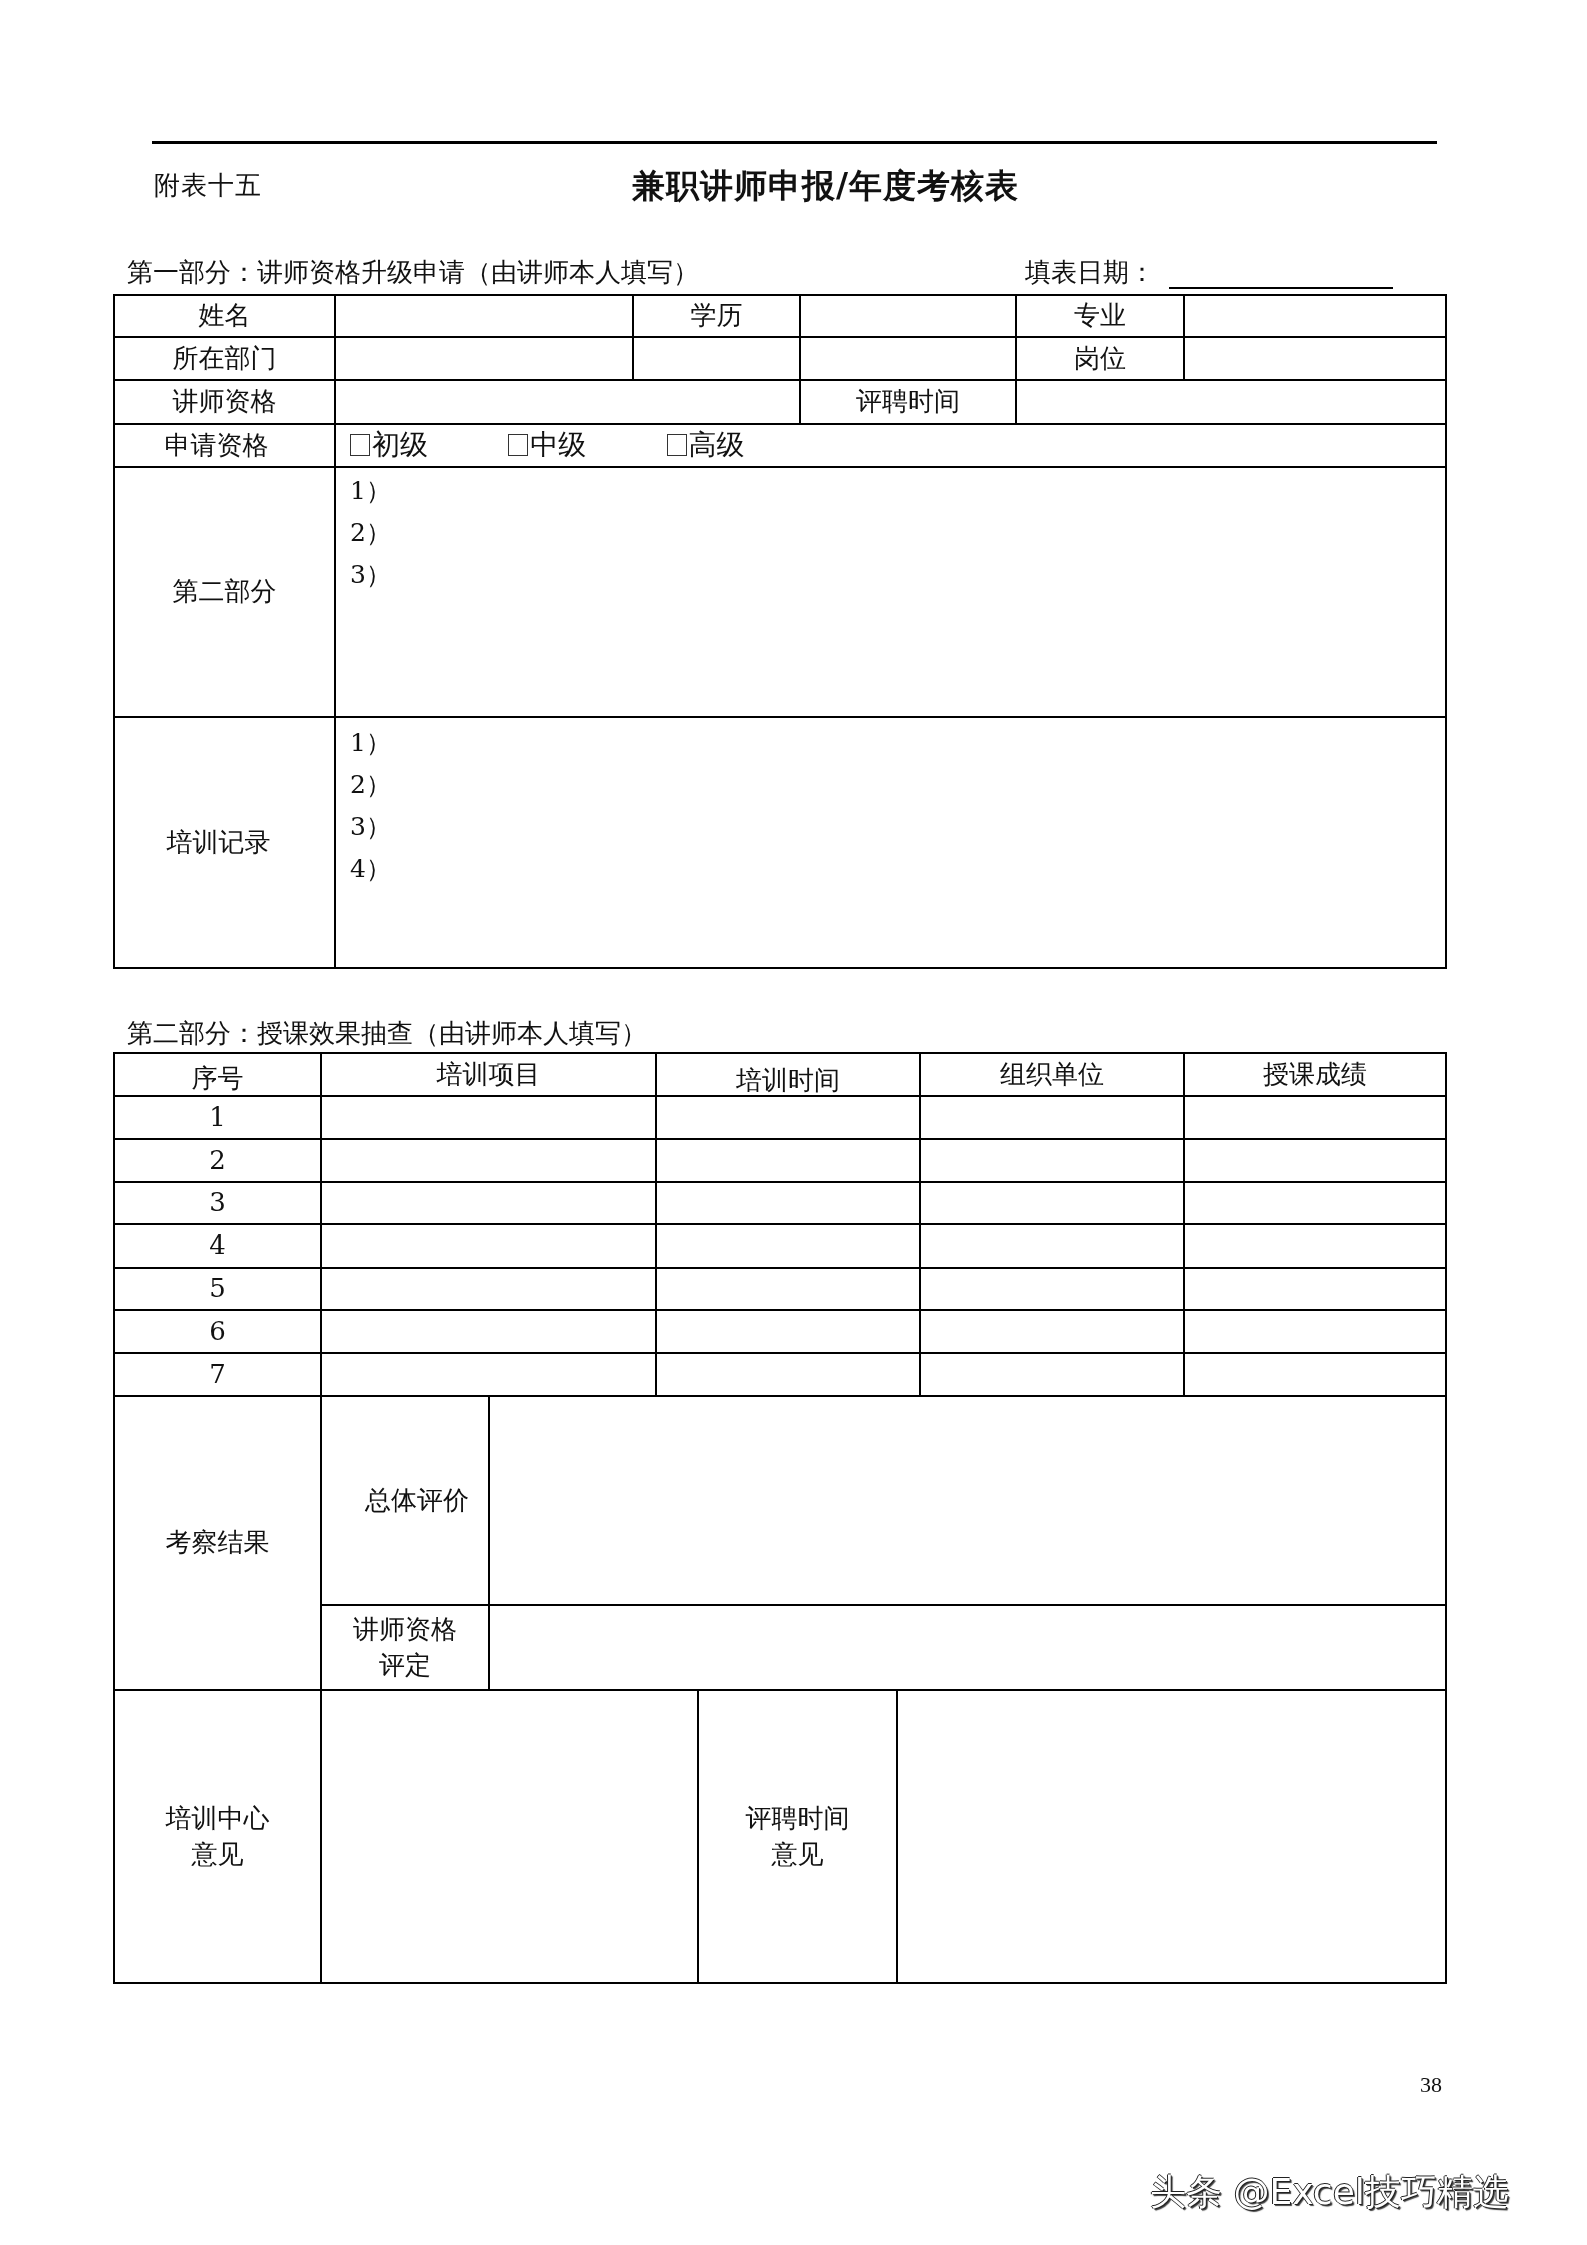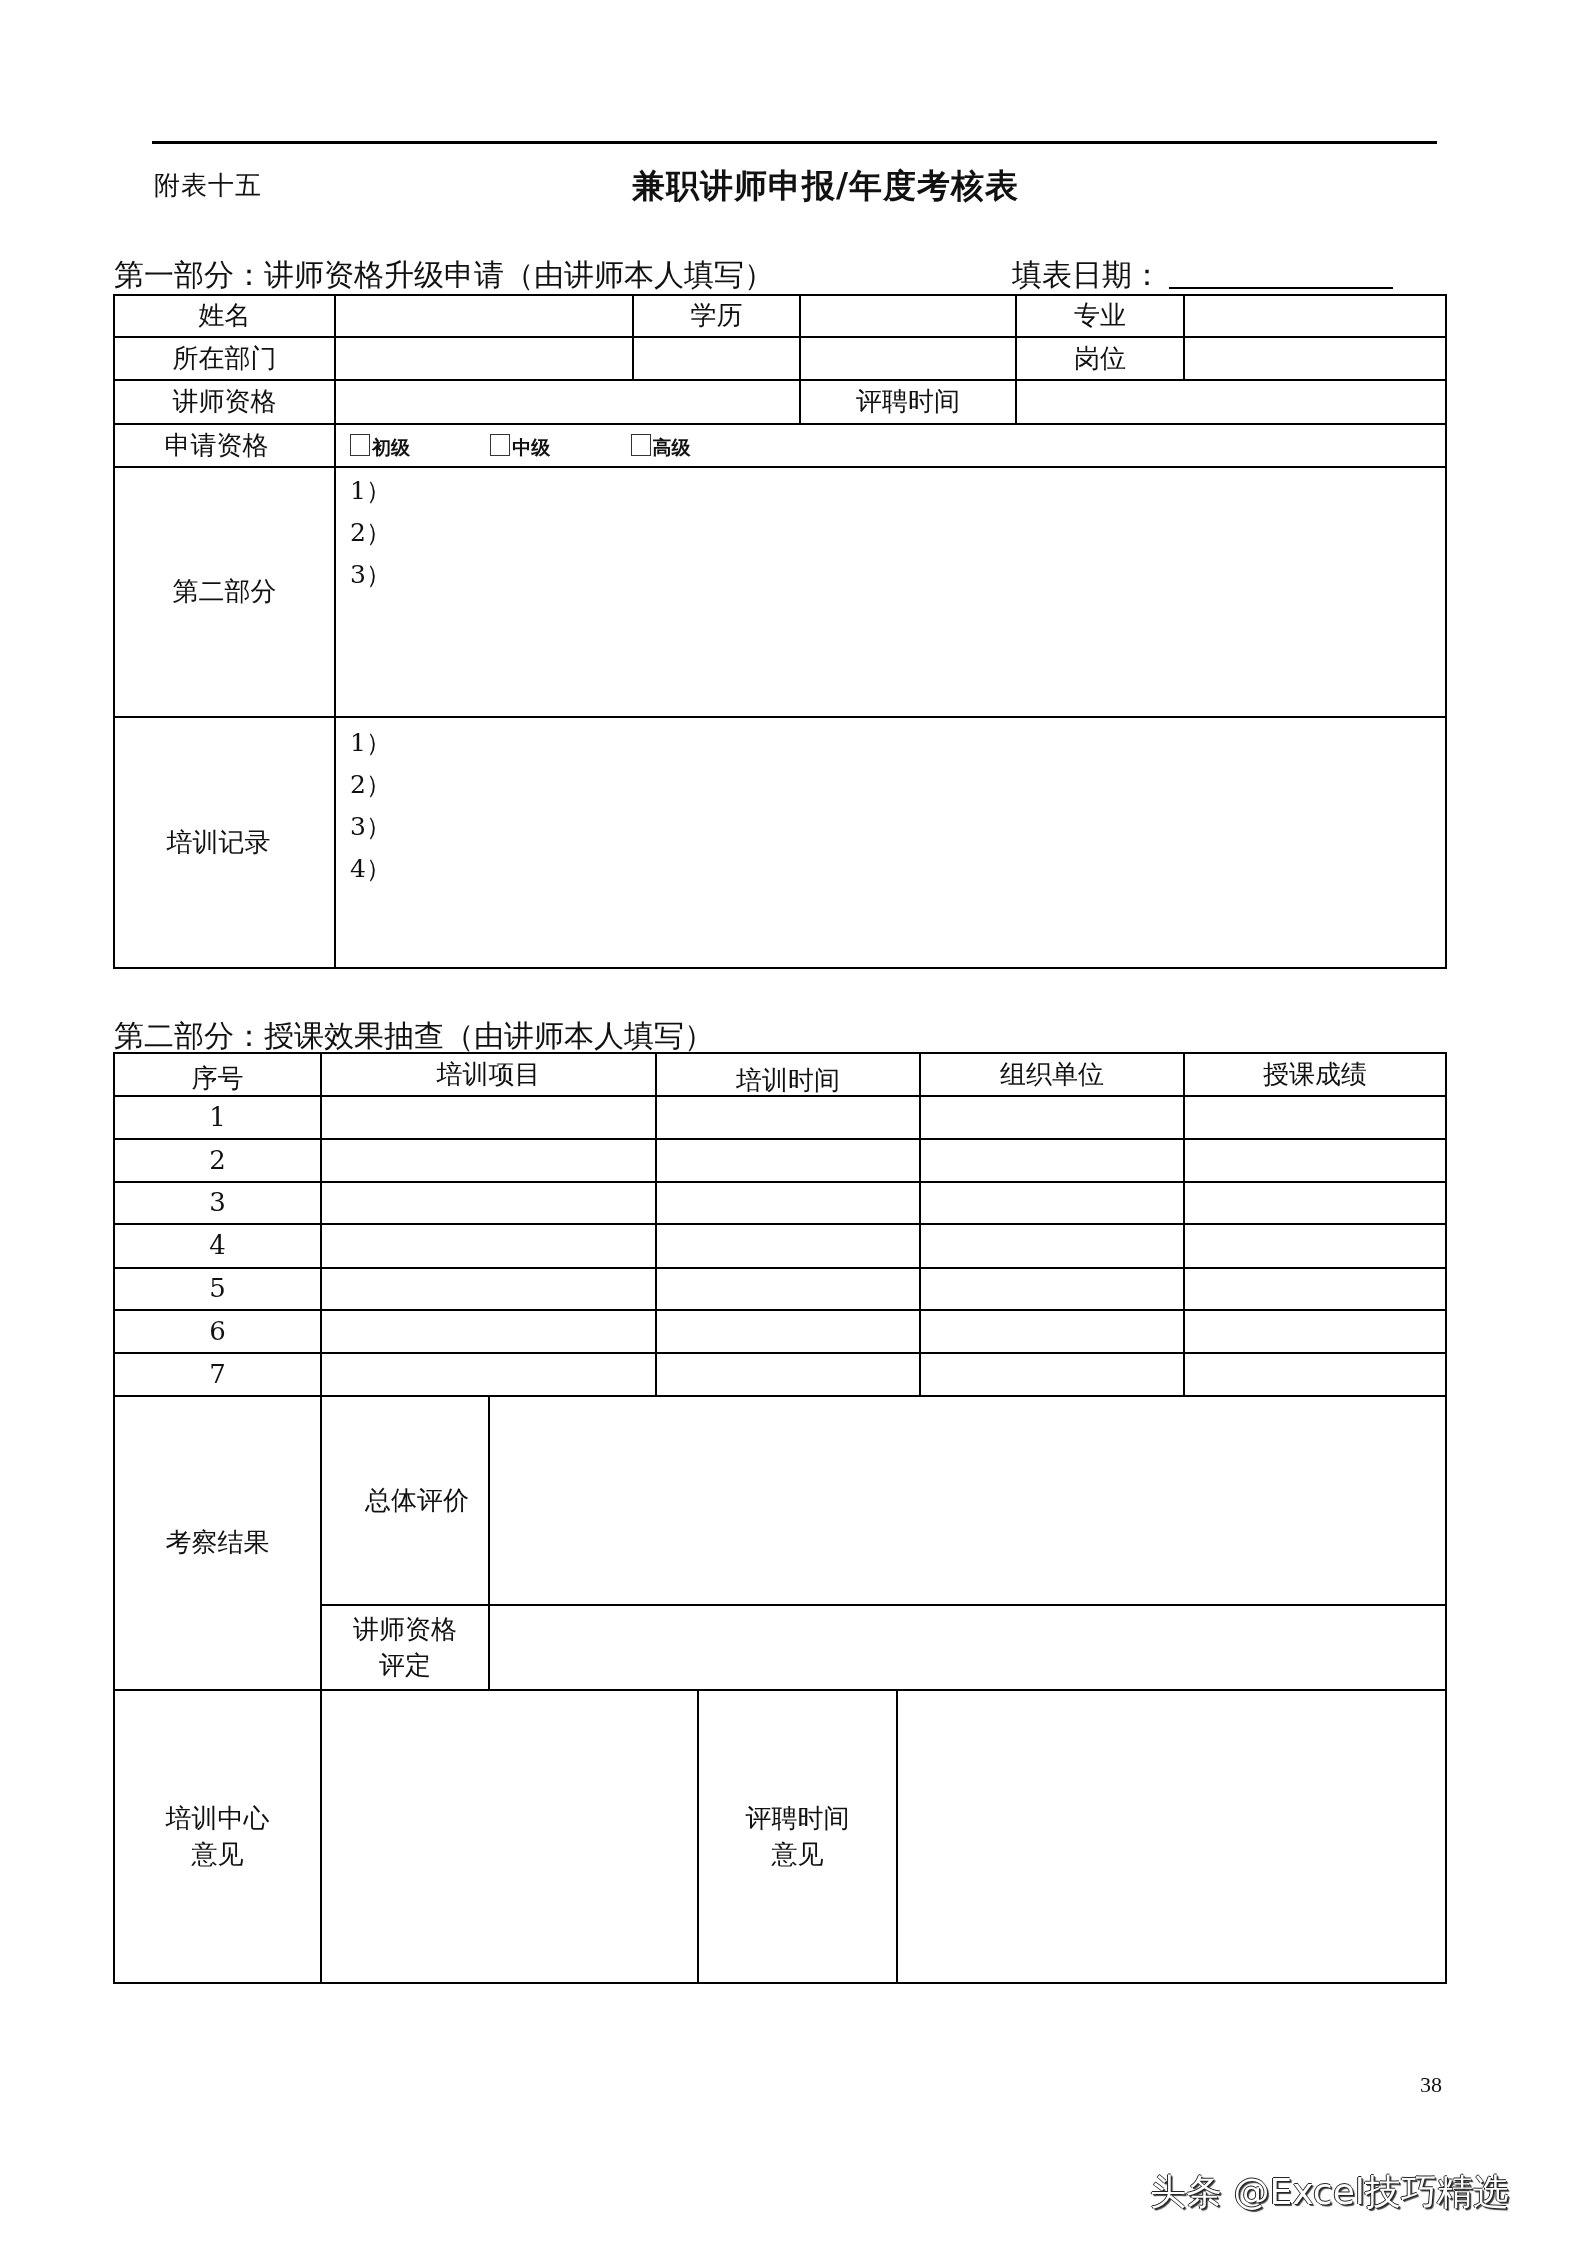--- a/index.html
+++ b/index.html
@@ -4,28 +4,28 @@
 <style>
   html, body { margin: 0; padding: 0; background: #ffffff; }
   body {
     width: 1587px; height: 2245px; position: relative; overflow: hidden;
     font-family: "DejaVu Serif", "Liberation Serif", serif; color: #111;
   }
   .abs { position: absolute; }
   .top-rule { left: 152px; top: 141px; width: 1285px; height: 3px; background: #000; }
   .appendix { left: 154px; top: 168px; font-size: 26px; letter-spacing: 1px; }
   .title { left: 632px; top: 164px; font-size: 33px; font-weight: bold; letter-spacing: 1px; }
-  .section-label { font-size: 30px; white-space: nowrap; }
+  .section-label { font-size: 26px; white-space: nowrap; margin-left: 13px; }
   .date-line { left: 1169px; top: 287px; width: 224px; height: 2px; background: #000; }
 
   .cell { position: absolute; box-sizing: border-box; border: 2px solid #000; margin: 0; }
   .lbl { position: absolute; box-sizing: border-box; display: flex; align-items: center; justify-content: center;
          font-size: 26px; text-align: center; line-height: 1.35; }
   .list { position: absolute; font-size: 25px; line-height: 42px; }
-  .cbx { display: inline-block; margin-right: 72px; font-size: 19px; font-weight: bold; }
+  .cbx { display: inline-block; margin-right: 72px; font-size: 28px; }
   .box { display: inline-block; width: 18px; height: 20px; border: 1.5px solid #333; vertical-align: -2px; margin-right: 2px; }
   .page-num { left: 1420px; top: 2072px; font-size: 22px; font-family: "Liberation Serif", serif; }
   .watermark { left: 1150px; top: 2168px; font-size: 36px; font-family: "DejaVu Sans", sans-serif; color: #fff;
                text-shadow: 1px 1px 0 #222, -1px 0 0 #222, 0 -1px 0 #222, 2px 2px 1px #444; white-space: nowrap; }
 </style>
 </head>
 <body>
 
 <div class="abs top-rule"></div>
 <div class="abs appendix">附表十五</div>

